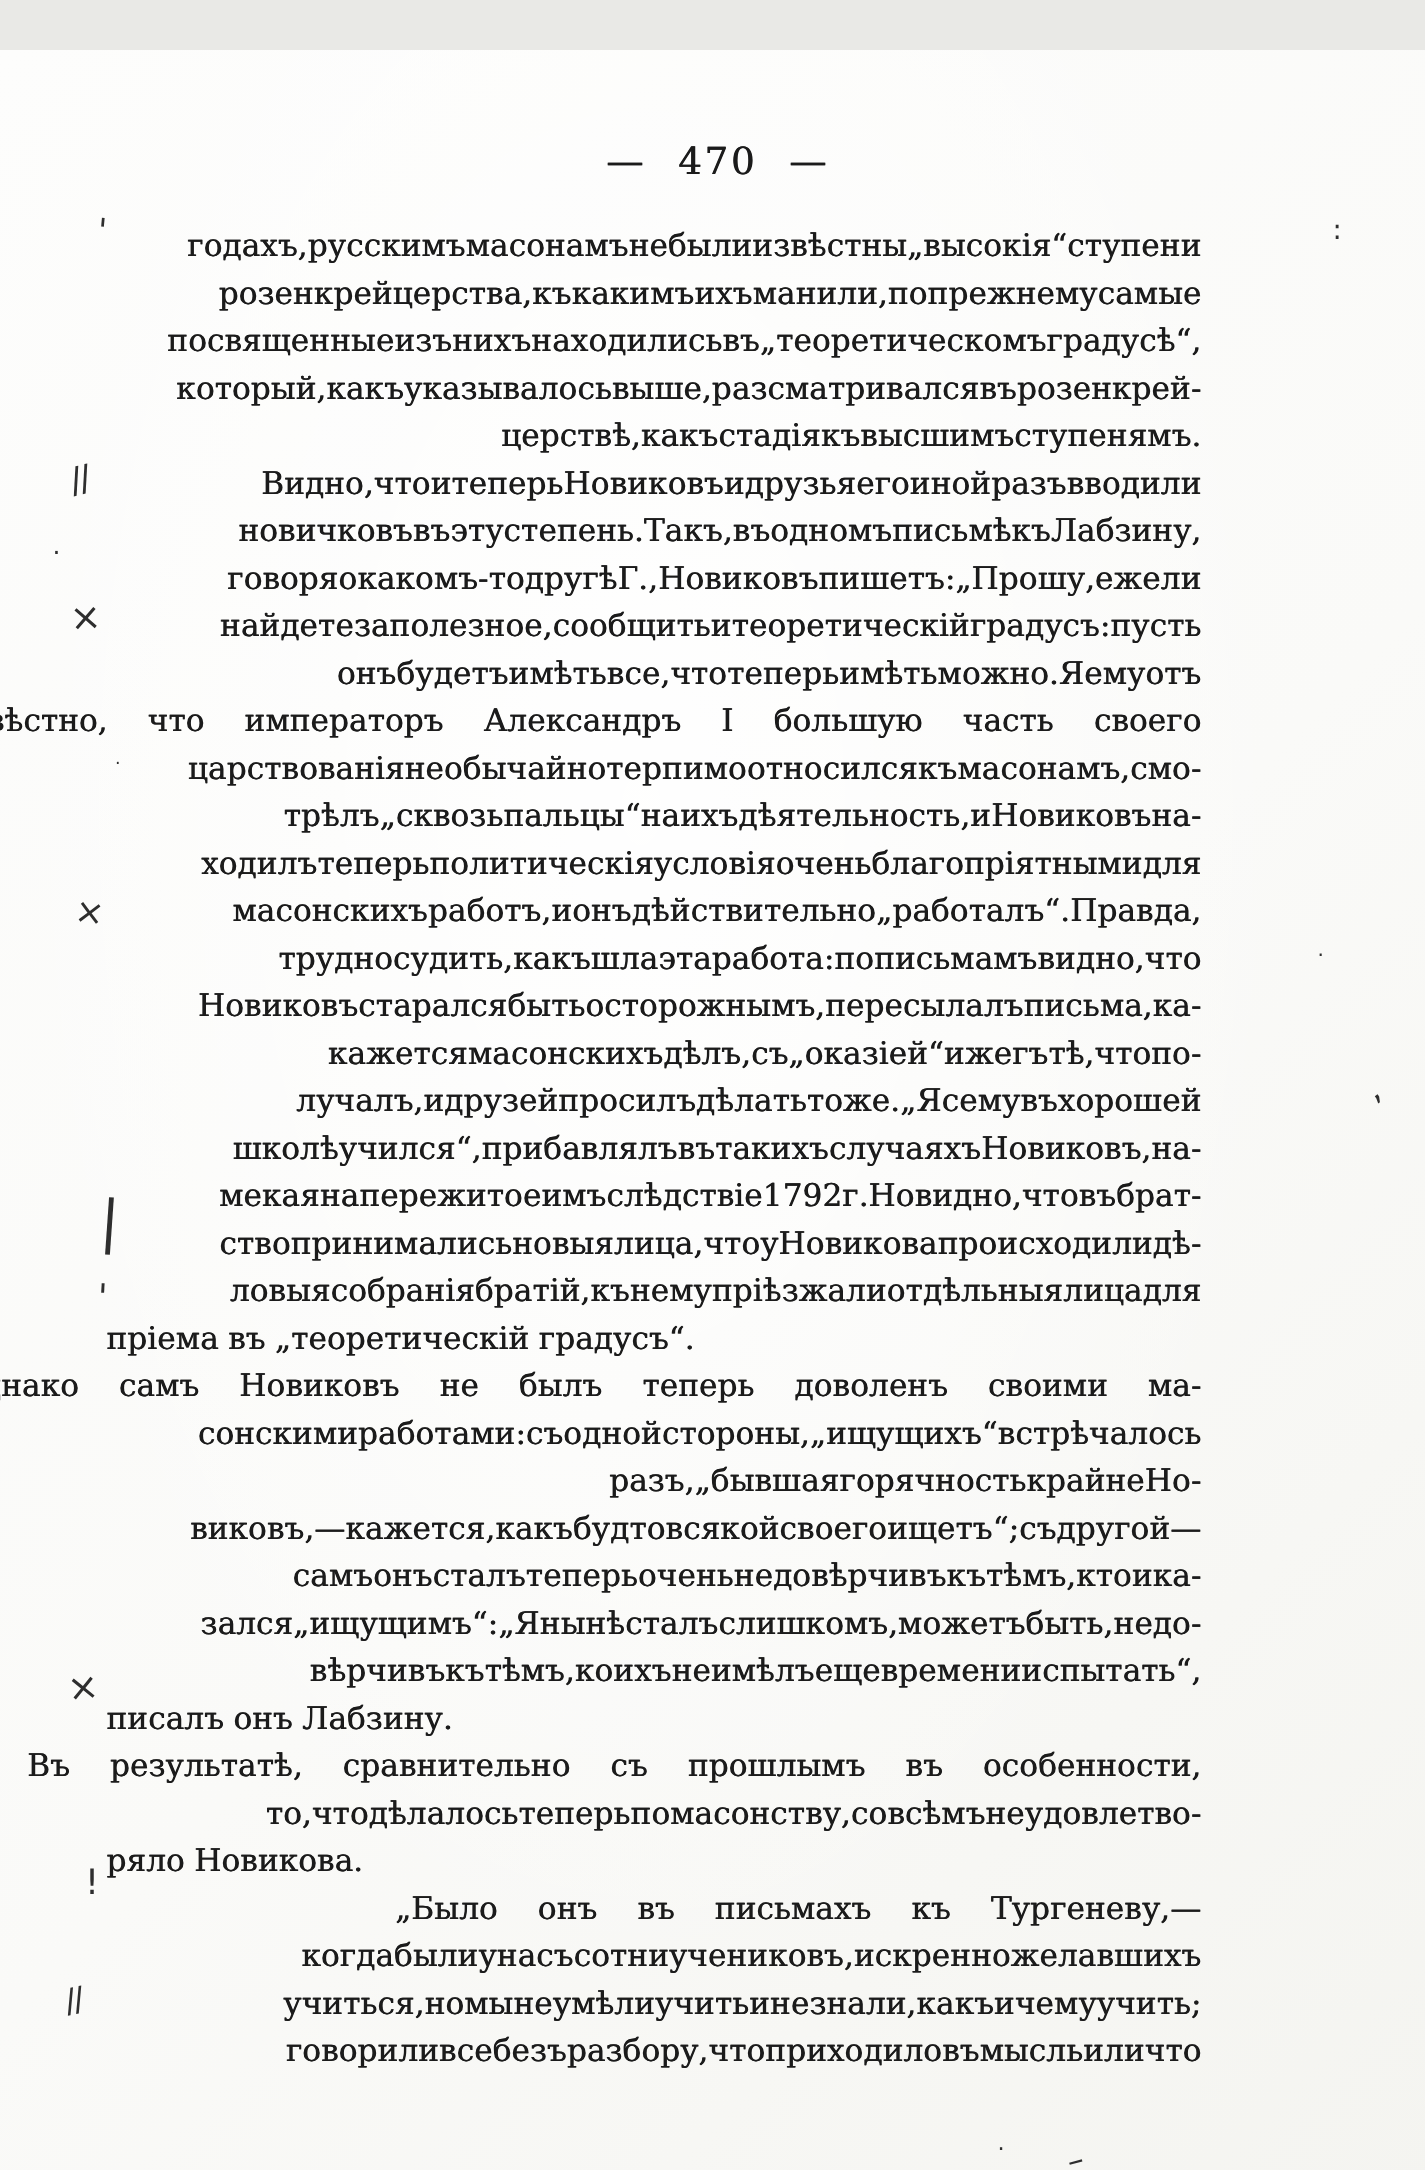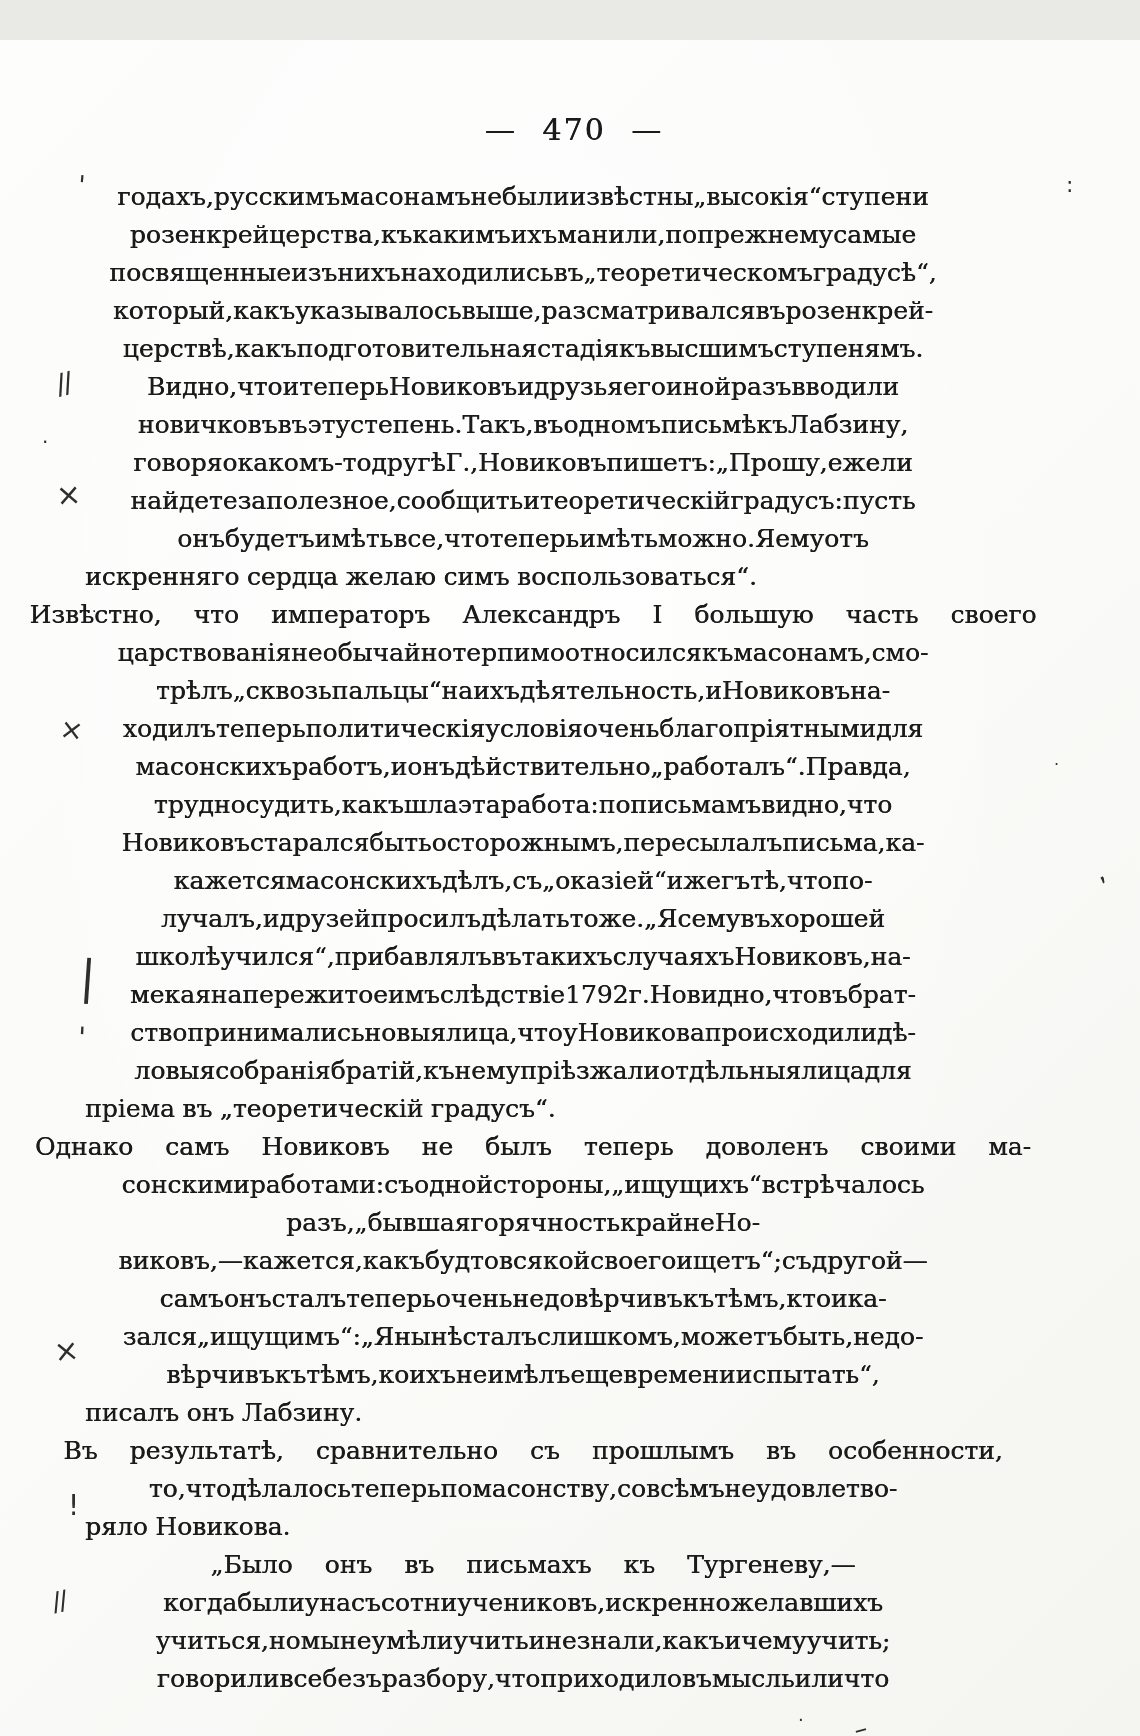--- a/index.html
+++ b/index.html
@@ -26,21 +26,21 @@
     letter-spacing:2px;
     word-spacing:14px;
     text-shadow:.4px 0 0 currentColor;
   }
   .text-block{
     position:absolute;
     left:85px;top:138px;width:876px;
   }
   .line{
     display:flex;
-    justify-content:center;
+    justify-content:flex-end;
     height:38px;
     line-height:38px;
     font-size:25px;
     white-space:nowrap;
     text-shadow:.4px 0 0 currentColor;
   }
   .line.indent{padding-left:20px;gap:32px;}
   .line.short{justify-content:flex-start;column-gap:.30em;}
   .mark{
     position:absolute;
@@ -91,21 +91,20 @@
         <span>какъ</span>
         <span>указывалось</span>
         <span>выше,</span>
         <span>разсматривался</span>
         <span>въ</span>
         <span>розенкрей-</span>
       </div>
       <div class="line">
         <span>церствѣ,</span>
         <span>какъ</span>
-        <span>подготовительная</span>
         <span>стадія</span>
         <span>къ</span>
         <span>высшимъ</span>
         <span>ступенямъ.</span>
       </div>
       <div class="line">
         <span>Видно,</span>
         <span>что</span>
         <span>и</span>
         <span>теперь</span>
@@ -155,27 +154,20 @@
         <span>будетъ</span>
         <span>имѣть</span>
         <span>все,</span>
         <span>что</span>
         <span>теперь</span>
         <span>имѣть</span>
         <span>можно.</span>
         <span>Я</span>
         <span>ему</span>
         <span>отъ</span>
-      </div>
-      <div class="line short">
-        <span>искренняго</span>
-        <span>сердца</span>
-        <span>желаю</span>
-        <span>симъ</span>
-        <span>воспользоваться“.</span>
       </div>
       <div class="line indent">
         <span>Извѣстно,</span>
         <span>что</span>
         <span>императоръ</span>
         <span>Александръ</span>
         <span>I</span>
         <span>большую</span>
         <span>часть</span>
         <span>своего</span>

